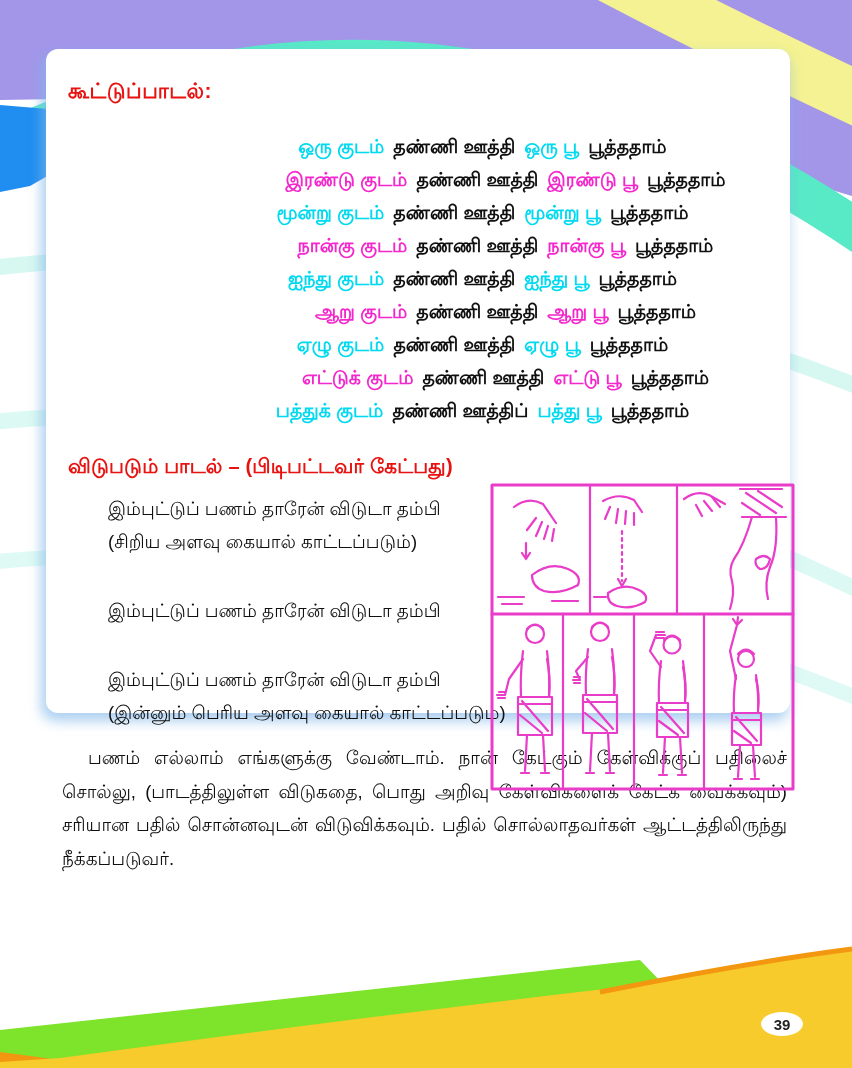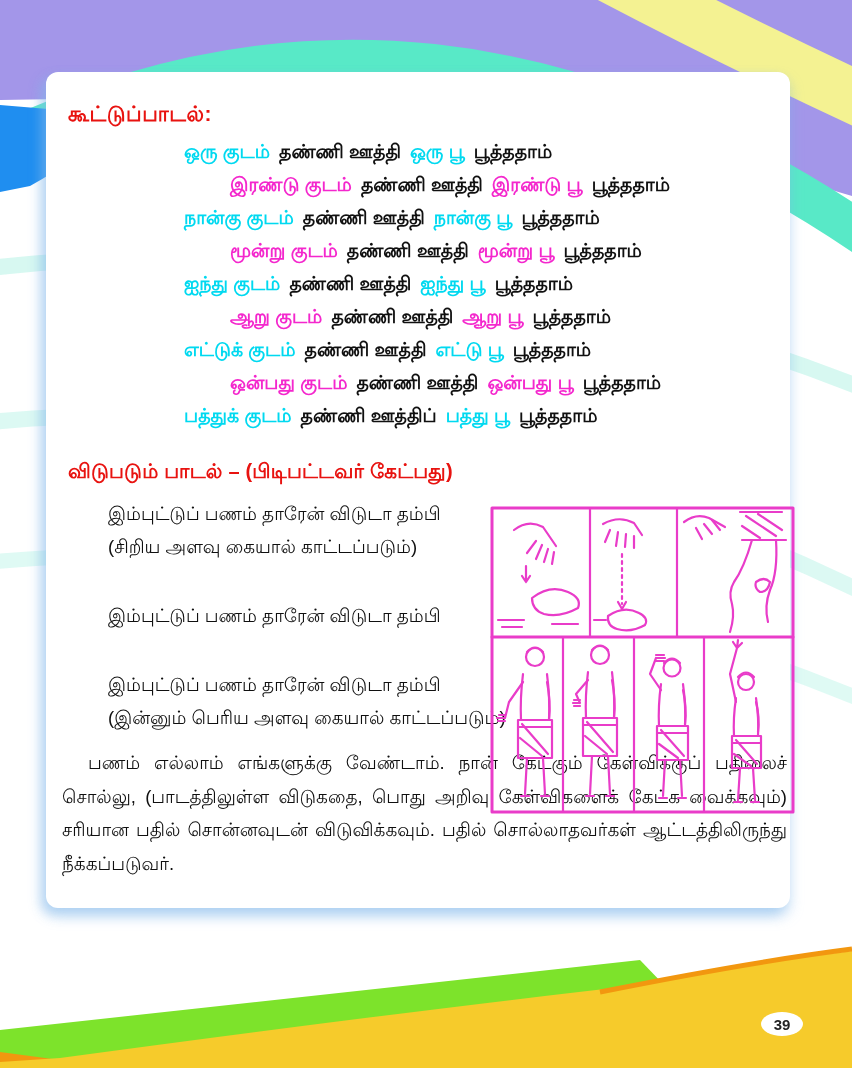--- a/index.html
+++ b/index.html
@@ -3,28 +3,28 @@
 <meta charset="utf-8">
 <style>
   html,body{margin:0;padding:0;}
   body{
     width:852px;height:1068px;position:relative;overflow:hidden;
     background:#ffffff;
     font-family:"Liberation Sans","DejaVu Sans",sans-serif;
   }
   .bg{position:absolute;left:0;top:0;width:852px;height:1068px;z-index:0;}
   .card{
-    position:absolute;left:46px;top:72px;width:744px;height:836px;
+    position:absolute;left:46px;top:49px;width:744px;height:664px;
     background:#ffffff;border-radius:12px;z-index:2;
     box-shadow:-6px 6px 12px rgba(130,185,235,.45), 0 8px 14px rgba(130,185,235,.40);
   }
   .title{
     margin:30px 0 0 22px;color:#e81310;font-size:21px;font-weight:bold;letter-spacing:.5px;
   }
-  .song{margin-top:6px;}
+  .song{margin-top:24px;text-align:center;}
   .song-line{font-size:19px;font-weight:bold;color:#101010;height:33px;line-height:33px;white-space:nowrap;}
   .song-line span{margin-right:9px;}
   .song-line:nth-child(odd){margin-left:138px;}
   .song-line:nth-child(even){margin-left:184px;}
   .song-line:nth-child(odd) .num{color:#00d9f0;}
   .song-line:nth-child(even) .num{color:#f427cd;}
   .note{
     margin:4px 0 0 62px;font-size:18.5px;color:#101010;line-height:30px;
   }
   .heading{
@@ -74,26 +74,26 @@
   <path d="M600,992 Q750,962 852,949" stroke="#f2970f" stroke-width="5" fill="none"></path>
 </svg>
 
 <div class="card">
 
   <div class="title">கூட்டுப்பாடல்:</div>
 
   <div class="song">
     <div class="song-line"><span class="num">ஒரு குடம்</span><span>தண்ணி ஊத்தி</span><span class="num">ஒரு பூ</span><span>பூத்ததாம்</span></div>
     <div class="song-line"><span class="num">இரண்டு குடம்</span><span>தண்ணி ஊத்தி</span><span class="num">இரண்டு பூ</span><span>பூத்ததாம்</span></div>
+    <div class="song-line"><span class="num">மூன்று குடம்</span><span>தண்ணி ஊத்தி</span><span class="num">மூன்று பூ</span><span>பூத்ததாம்</span></div>
     <div class="song-line"><span class="num">நான்கு குடம்</span><span>தண்ணி ஊத்தி</span><span class="num">நான்கு பூ</span><span>பூத்ததாம்</span></div>
-    <div class="song-line"><span class="num">மூன்று குடம்</span><span>தண்ணி ஊத்தி</span><span class="num">மூன்று பூ</span><span>பூத்ததாம்</span></div>
     <div class="song-line"><span class="num">ஐந்து குடம்</span><span>தண்ணி ஊத்தி</span><span class="num">ஐந்து பூ</span><span>பூத்ததாம்</span></div>
     <div class="song-line"><span class="num">ஆறு குடம்</span><span>தண்ணி ஊத்தி</span><span class="num">ஆறு பூ</span><span>பூத்ததாம்</span></div>
+    <div class="song-line"><span class="num">ஏழு குடம்</span><span>தண்ணி ஊத்தி</span><span class="num">ஏழு பூ</span><span>பூத்ததாம்</span></div>
     <div class="song-line"><span class="num">எட்டுக் குடம்</span><span>தண்ணி ஊத்தி</span><span class="num">எட்டு பூ</span><span>பூத்ததாம்</span></div>
-    <div class="song-line"><span class="num">ஒன்பது குடம்</span><span>தண்ணி ஊத்தி</span><span class="num">ஒன்பது பூ</span><span>பூத்ததாம்</span></div>
     <div class="song-line"><span class="num">பத்துக் குடம்</span><span>தண்ணி ஊத்திப்</span><span class="num">பத்து பூ</span><span>பூத்ததாம்</span></div>
   </div>
 
 
   <div class="heading heading-1">விடுபடும் பாடல் – (பிடிபட்டவர் கேட்பது)</div>
 
   <div class="stanza">
     <div class="stanza-line">இம்புட்டுப் பணம் தாரேன் விடுடா தம்பி</div>
     <div class="stanza-note">(சிறிய அளவு கையால் காட்டப்படும்)</div>
   </div>

